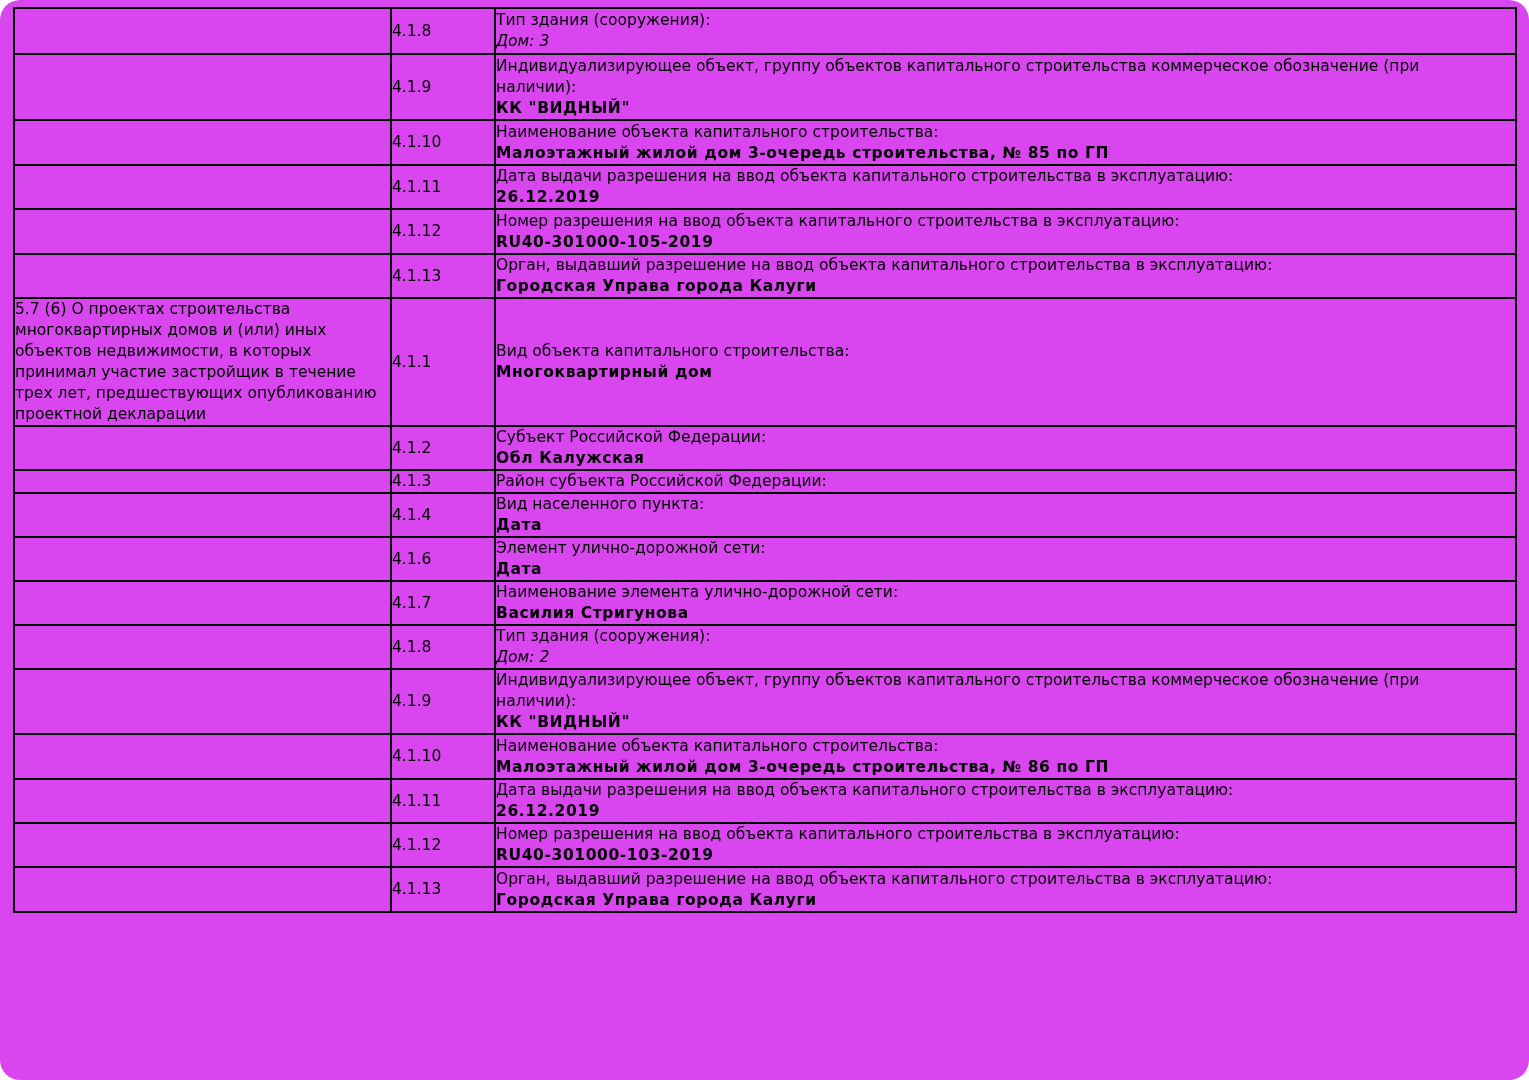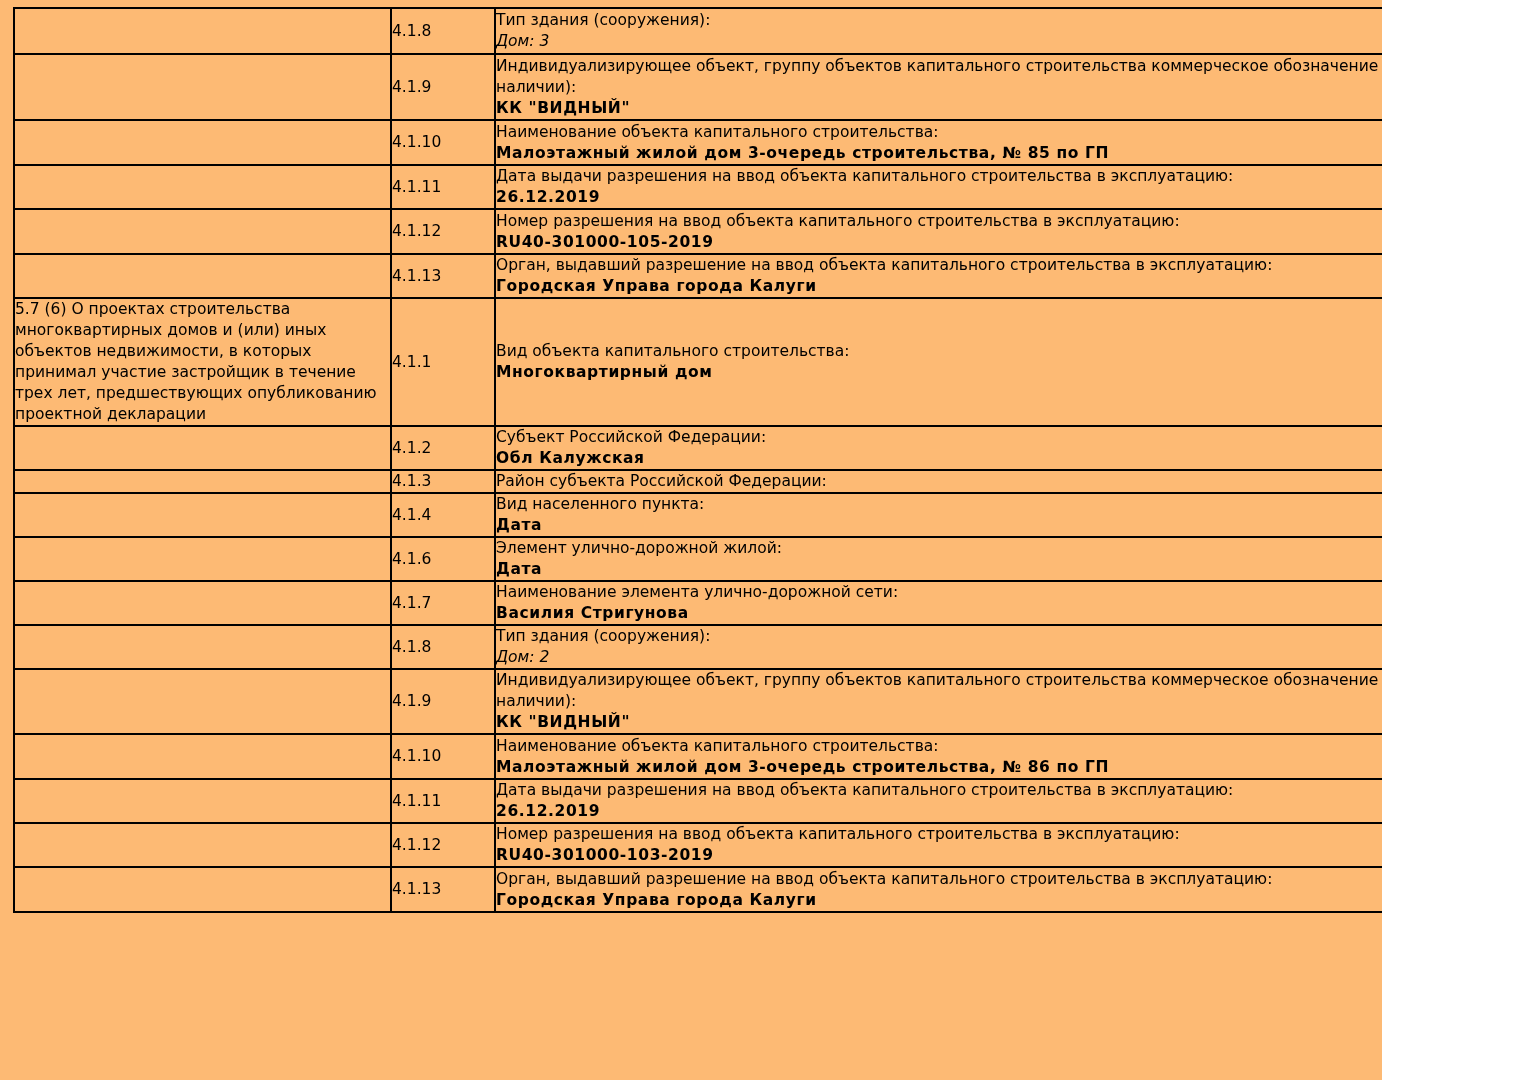--- a/index.html
+++ b/index.html
@@ -6,24 +6,25 @@
     margin: 0;
     padding: 0;
     background: #ffffff;
     width: 1529px;
     height: 1080px;
     font-family: "DejaVu Sans", "Liberation Sans", sans-serif;
     color: #000000;
   }
   .page {
     position: relative;
-    width: 1382px;
+    width: 1529px;
     height: 1080px;
-    background: #fdba74;
+    background: #d946ef;
     overflow: hidden;
+    border-radius: 20px;
   }
   table.decl {
     position: absolute;
     left: 13px;
     top: 7px;
     width: 1502px;
     border-collapse: collapse;
     table-layout: fixed;
   }
   table.decl td {
@@ -166,21 +167,21 @@
           <div class="label">Вид населенного пункта:</div>
           <div class="value">Дата</div>
         </td>
       </tr>
 
 
       <tr style="height:43px">
         <td class="note"></td>
         <td class="num"><span>4.1.6</span></td>
         <td class="content">
-          <div class="label">Элемент улично-дорожной жилой:</div>
+          <div class="label">Элемент улично-дорожной сети:</div>
           <div class="value">Дата</div>
         </td>
       </tr>
 
       <tr style="height:44px">
         <td class="note"></td>
         <td class="num"><span>4.1.7</span></td>
         <td class="content">
           <div class="label">Наименование элемента улично-дорожной сети:</div>
           <div class="value">Василия Стригунова</div>

